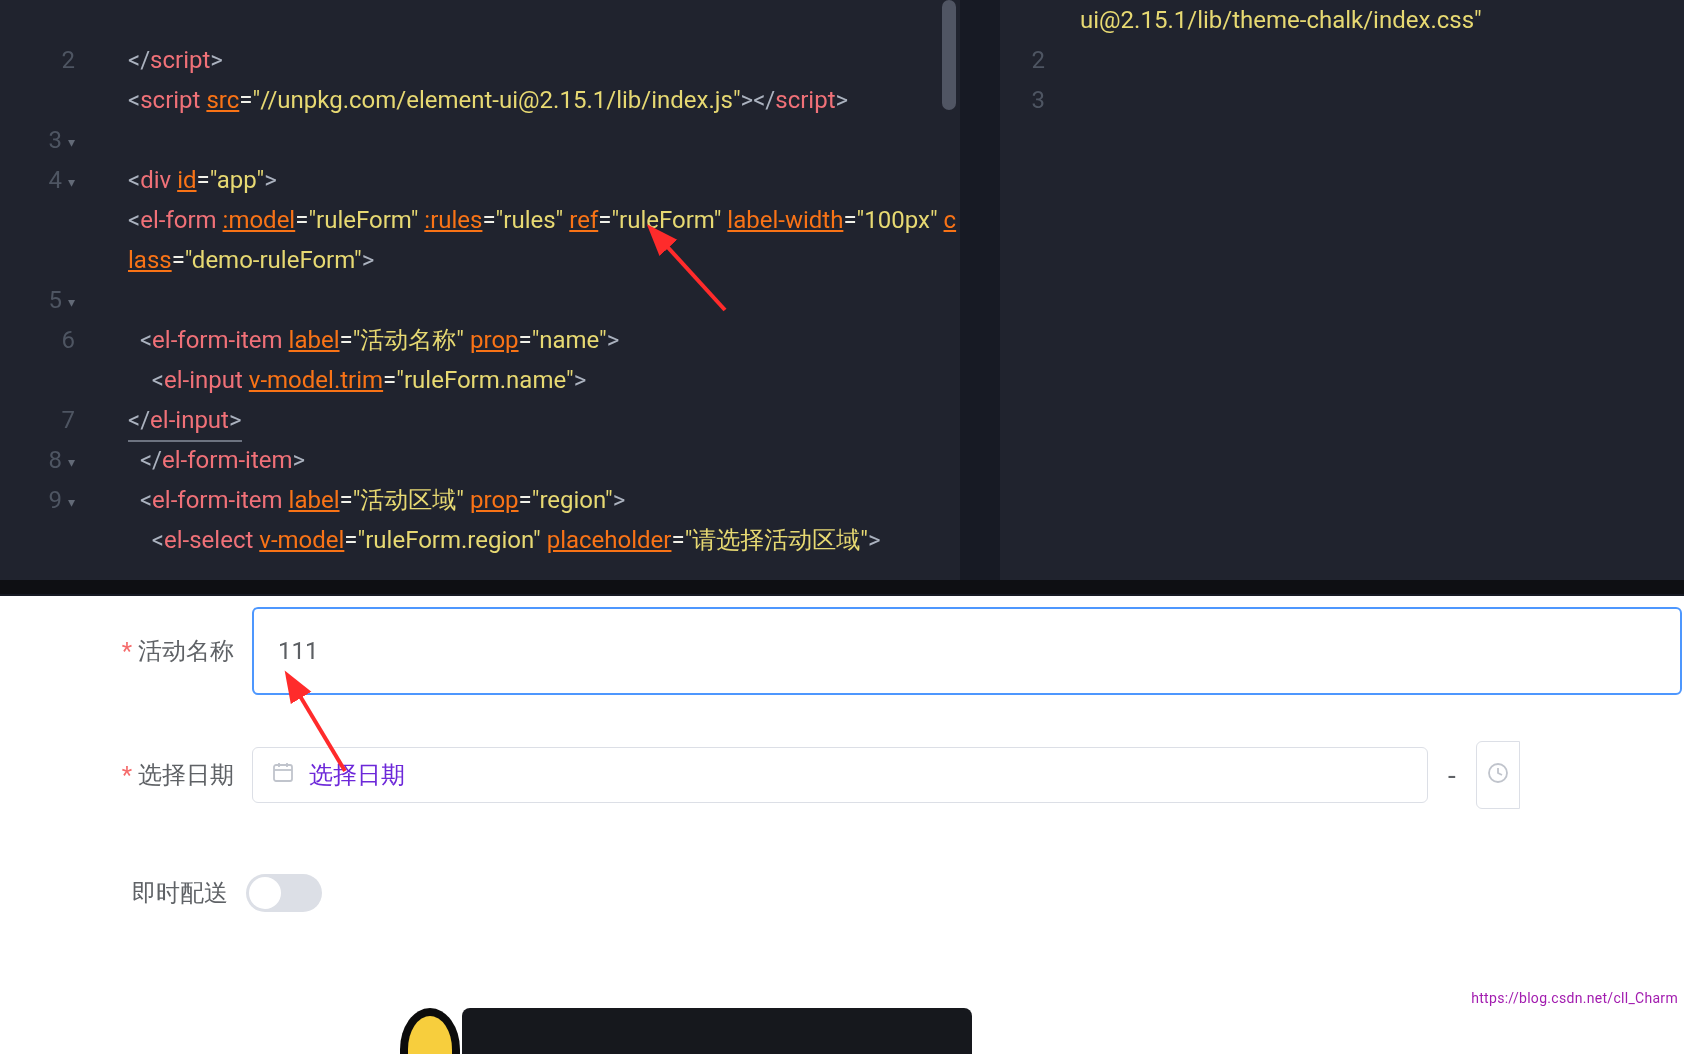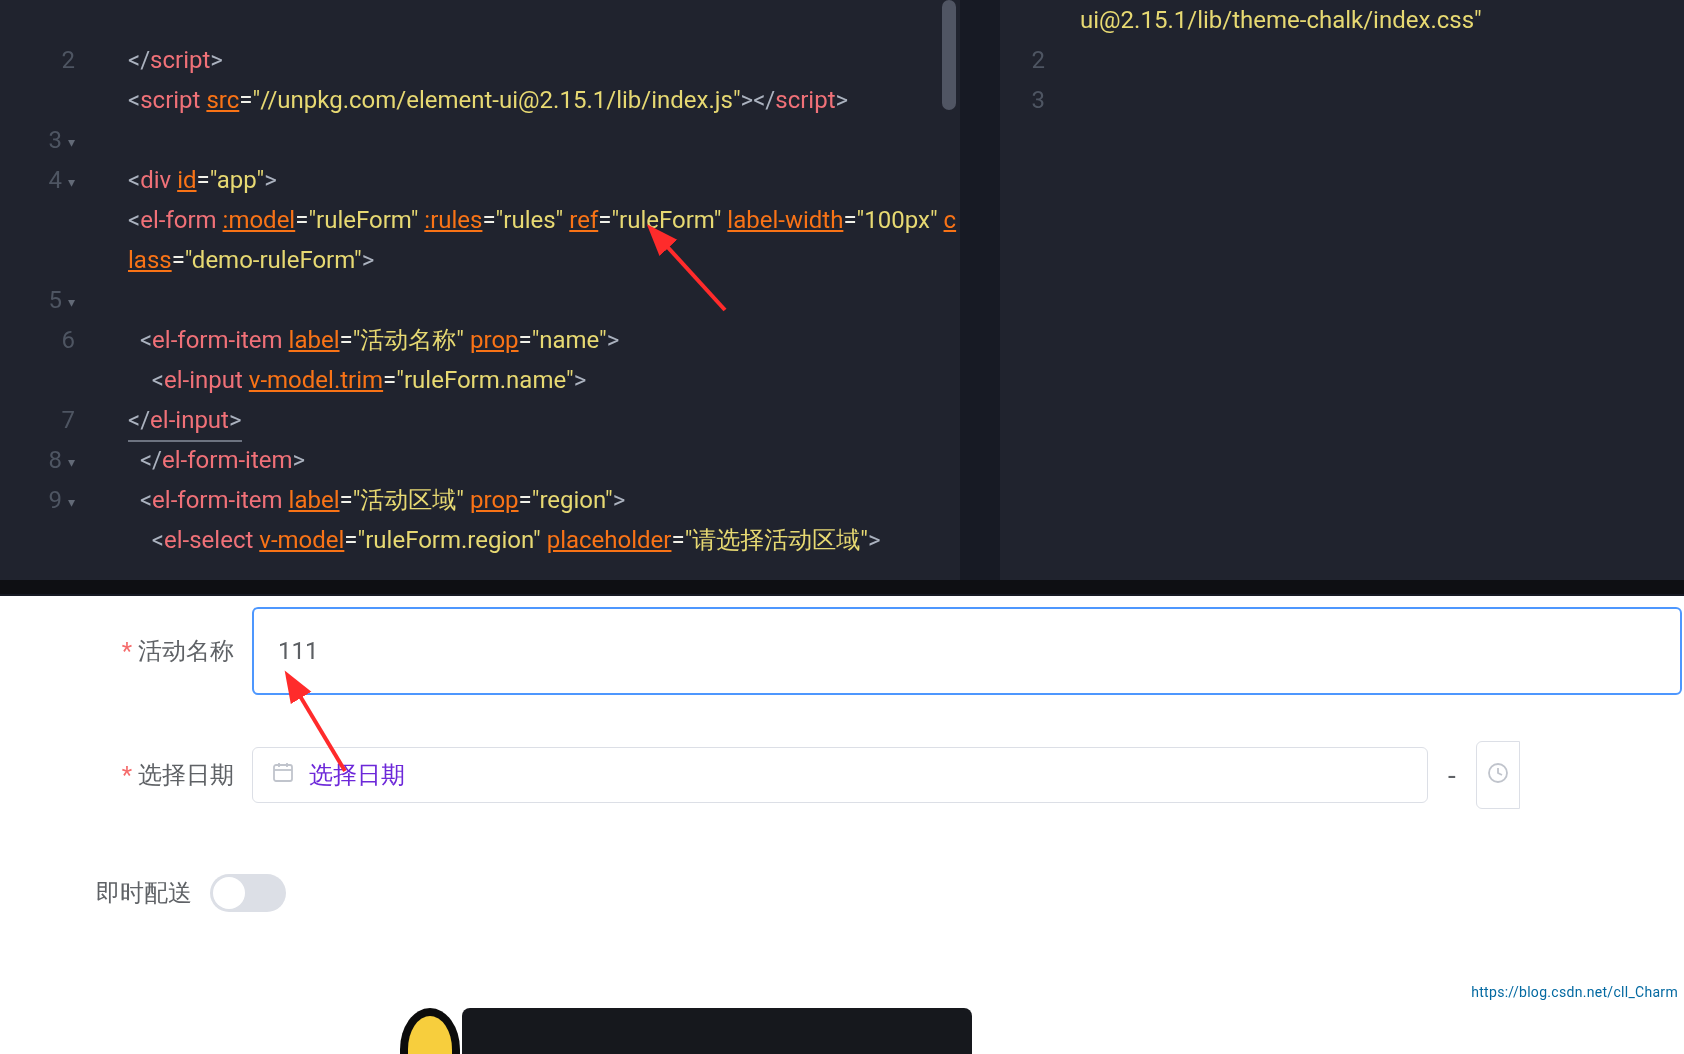--- a/index.html
+++ b/index.html
@@ -39,23 +39,23 @@
   .select-box{width:382px;height:68px;border:1px solid #dcdfe6;border-radius:6px;display:flex;align-items:center;justify-content:space-between;padding:0 22px;color:#c0c4cc;font-size:24px;}
   .chev{color:#c0c4cc;}
   .date-box{width:1176px;height:56px;border:1px solid #dcdfe6;border-radius:6px;display:flex;align-items:center;padding:0 18px;color:#6d28d9;font-size:24px;gap:14px;}
   .dash{margin:0 20px;color:#5f6266;font-size:28px;}
   .time-box{width:44px;height:68px;border:1px solid #dcdfe6;border-top-left-radius:6px;border-bottom-left-radius:6px;display:flex;align-items:center;justify-content:center;}
   .row3-right{display:flex;align-items:center;}
   .switch{width:76px;height:38px;background:#dcdfe6;border-radius:20px;position:relative;}
   .switch::after{content:"";position:absolute;left:3px;top:3px;width:32px;height:32px;background:#fff;border-radius:50%;}
   .bubble-avatar{position:absolute;left:400px;bottom:0;width:60px;height:46px;background:#f7ce3d;border-radius:50% 50% 0 0 / 90% 90% 0 0;border:8px solid #0c0c0c;border-bottom:none;}
   .bubble{position:absolute;left:462px;bottom:0;width:510px;height:46px;background:#16181d;border-radius:8px 8px 0 0;}
-  .watermark{position:absolute;right:6px;bottom:54px;color:#0369a1;font-size:14px;letter-spacing:0.3px;}
+  .watermark{position:absolute;right:6px;bottom:48px;color:#a21caf;font-size:14px;letter-spacing:0.3px;}
   .row-immediate{display:flex;align-items:center;padding-left:0;}
-  .row-immediate .form-label{width:210px;}
+  .row-immediate .form-label{width:246px;}
 </style>
 </head>
 <body>
 
 <div class="top">
   <div class="editor-pane">
     <div class="scrollbar"></div>
     <div class="gutter">
       <div></div>
       <div>2</div>

